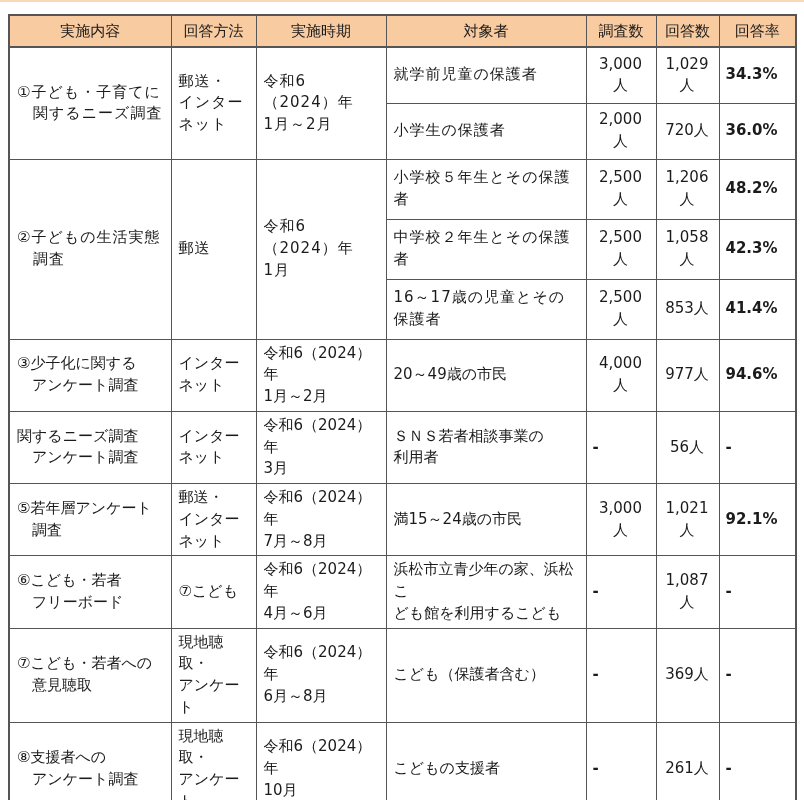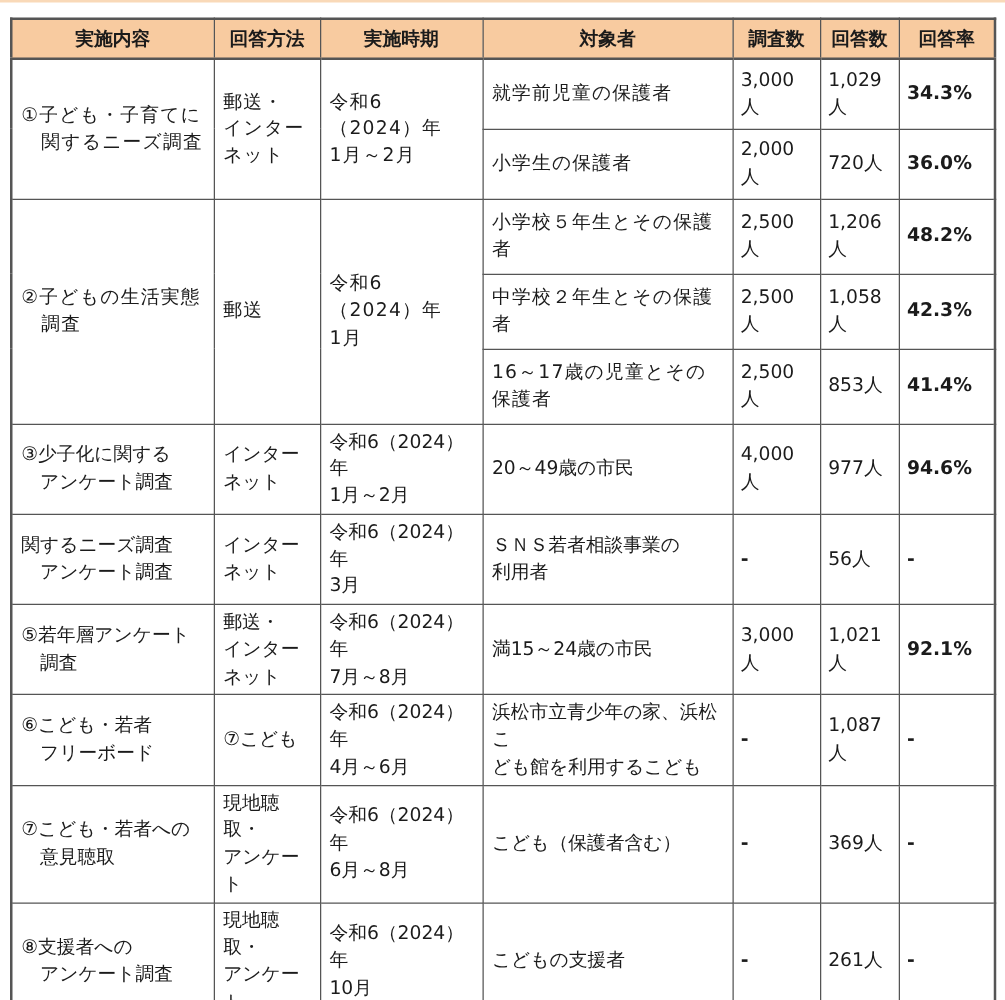--- a/index.html
+++ b/index.html
@@ -17,27 +17,27 @@
   table.survey{
     position:absolute;left:8px;top:14px;width:787px;
     border-collapse:collapse;table-layout:fixed;
     border:2px solid var(--border);
   }
   col.c1{width:162px}col.c2{width:85px}col.c3{width:130px}
   col.c4{width:200px}col.c5{width:70px}col.c6{width:63px}col.c7{width:77px}
   th,td{border:1px solid var(--border);box-sizing:border-box;}
   thead th{
     background:var(--header-bg);height:32px;
-    font-size:15px;font-weight:bold;text-align:center;
+    font-size:15px;font-weight:normal;text-align:center;
     border-bottom:2px solid var(--border);padding:2px 2px;
   }
   td{font-size:15px;vertical-align:middle;line-height:1.45;padding:3px 6px;}
   .pre{white-space:pre-line;}
   .cname,.cmethod,.cperiod,.ctarget{text-align:left;padding-left:7px;}
-  .cnum{text-align:left;padding-right:7px;}
+  .cnum{text-align:center;padding-right:7px;}
   .cdash,.crate{text-align:left;font-weight:bold;}
   .wide{letter-spacing:1px;}
   tr.h56{height:56px}
   tr.h60{height:60px}
 </style>
 </head>
 <body>
 
 <div class="top-strip"></div>
 

